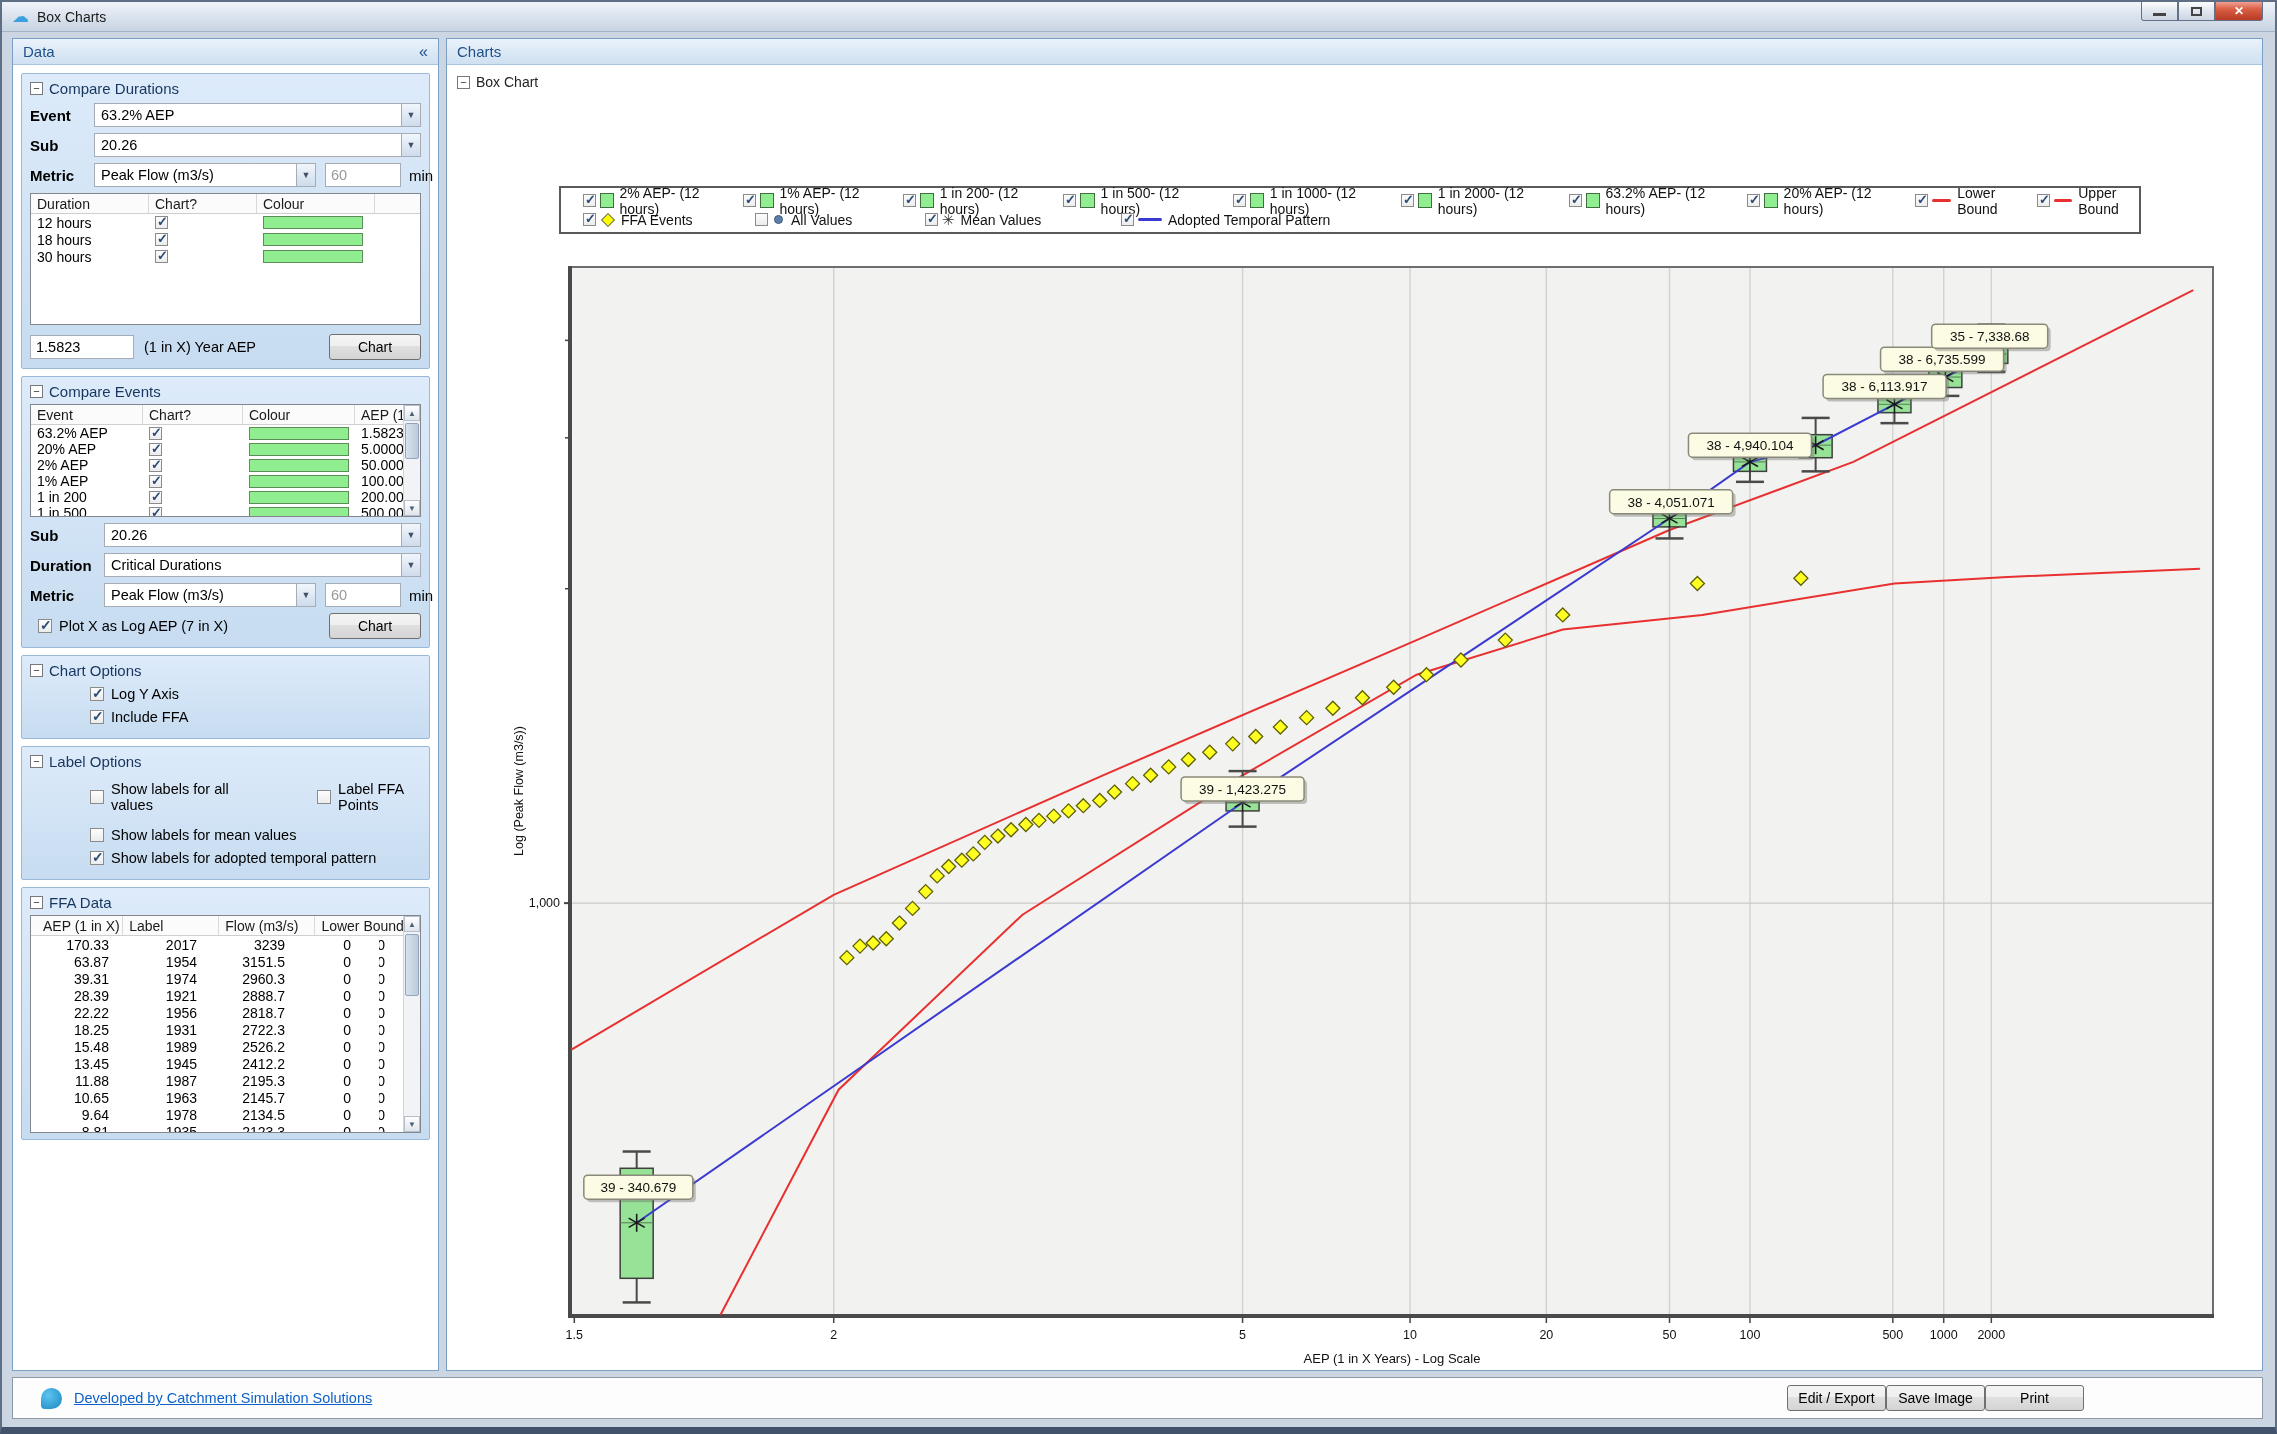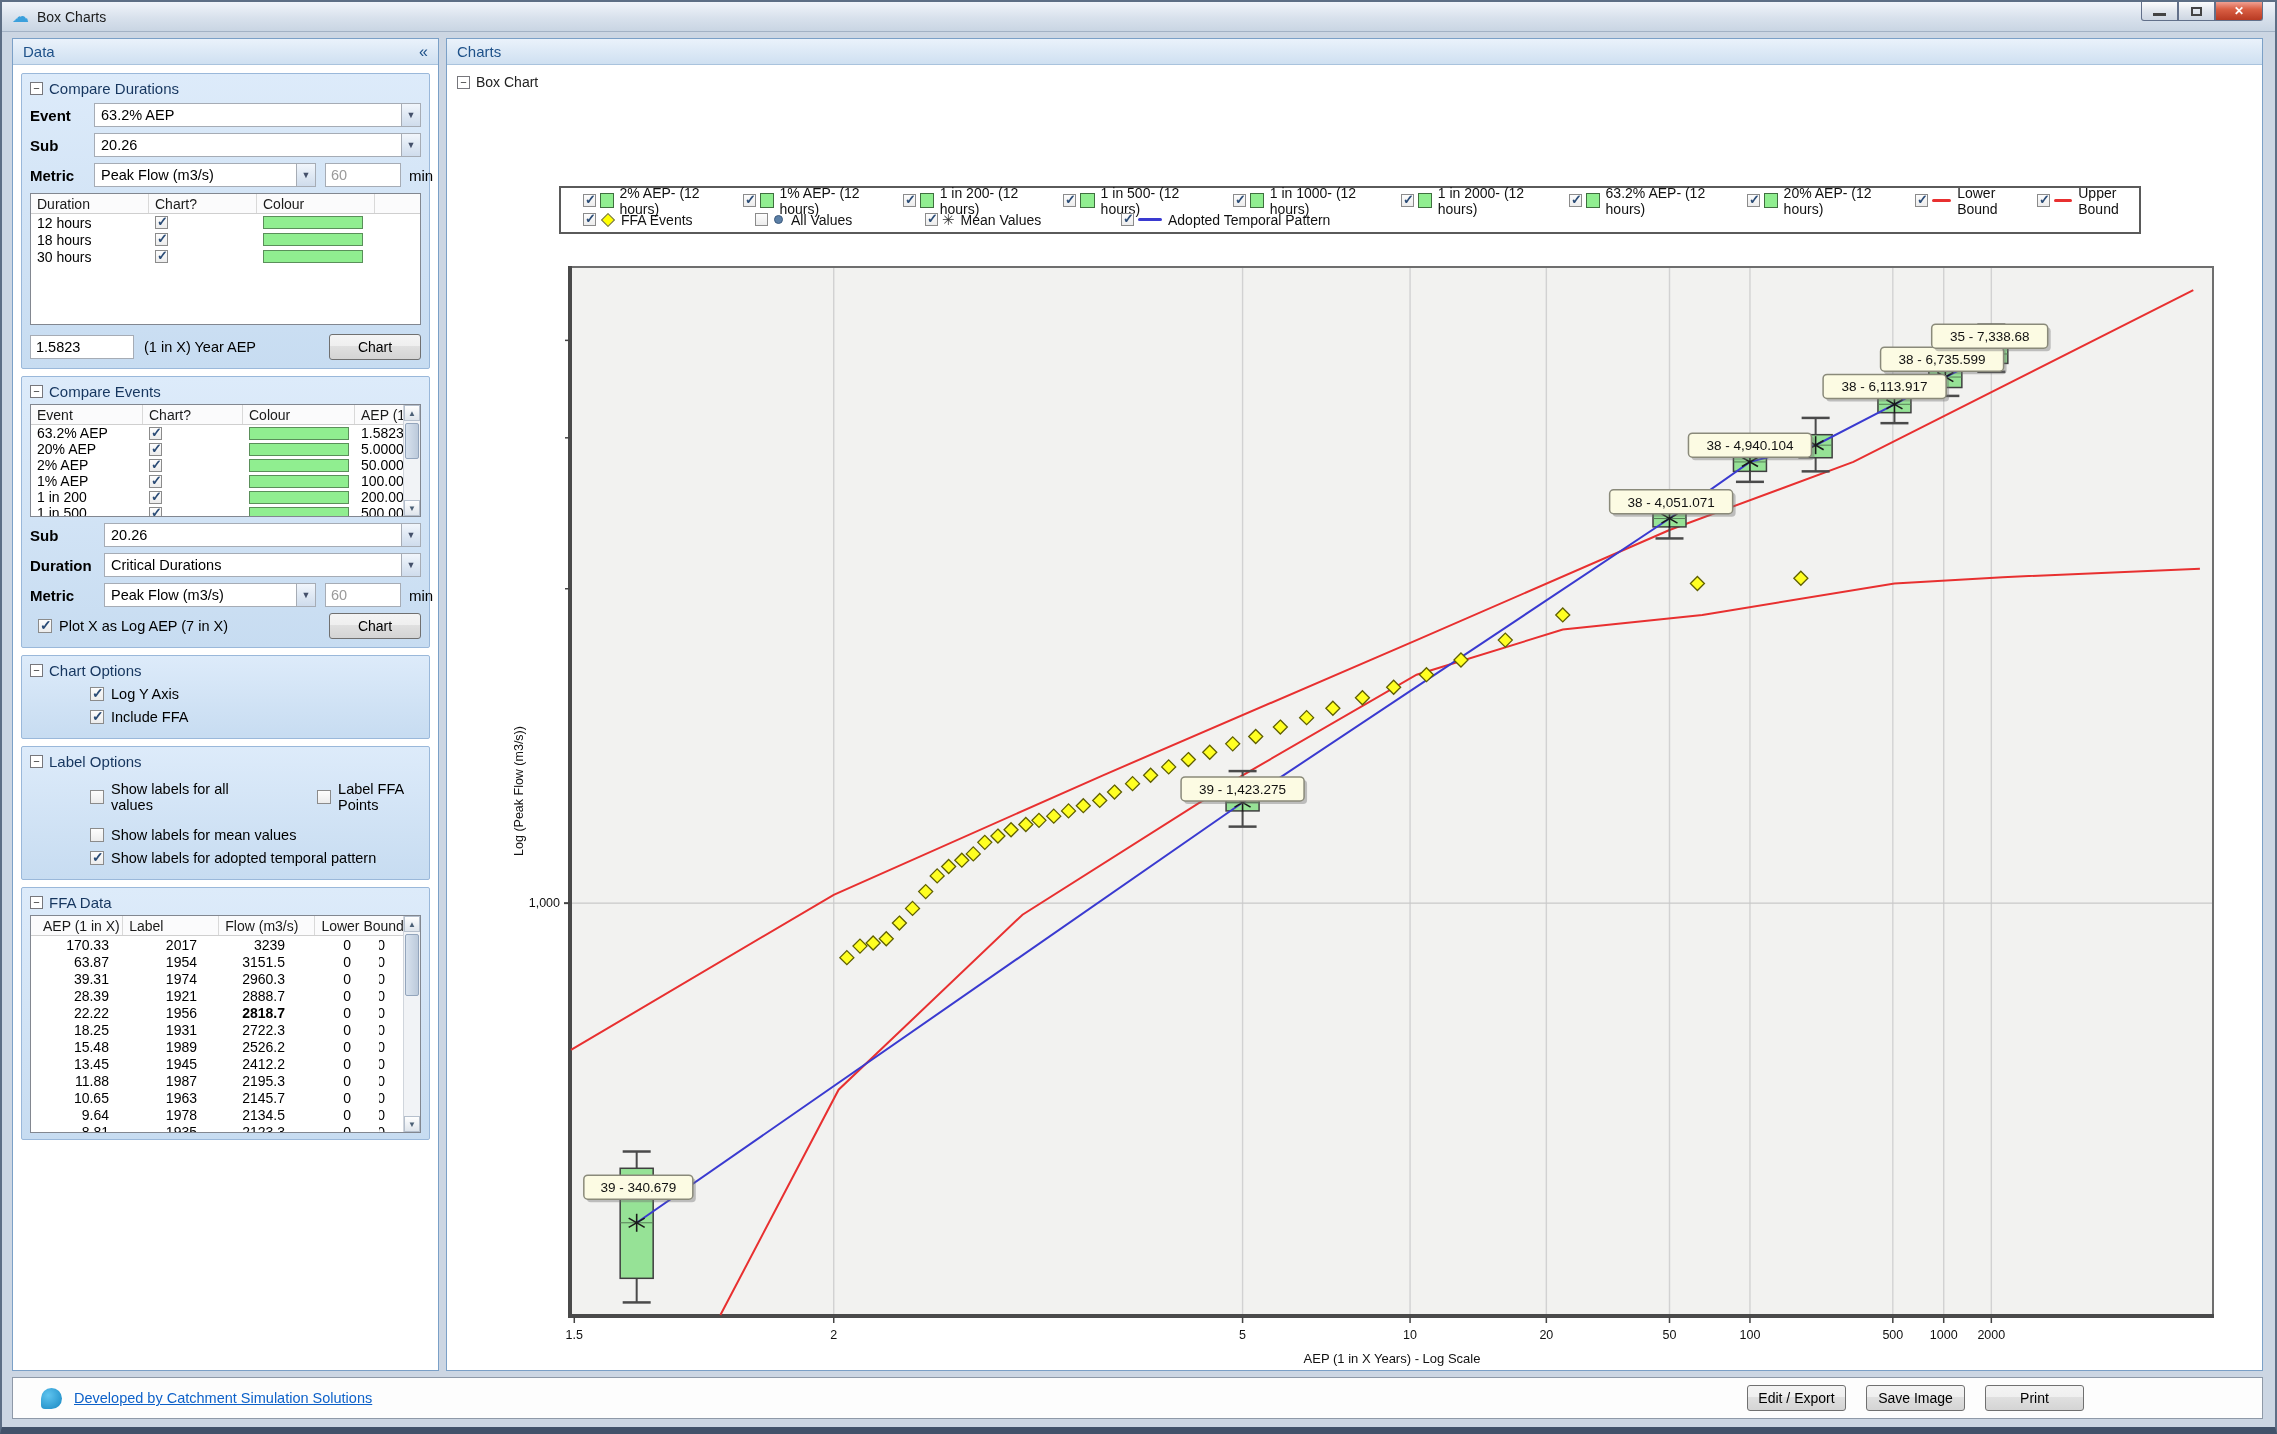--- a/index.html
+++ b/index.html
@@ -75,21 +75,21 @@
   .sw-line { width:24px; height:3px; border-radius:2px; margin-right:6px; }
   .sw-diamond { width:10px; height:10px; background:#ffff00; border:1px solid #666; transform:rotate(45deg); margin:0 8px 0 3px; }
   .sw-dot { width:9px; height:9px; border-radius:50%; background:#5b7fa6; border:1px solid #3c5a7d; margin:0 8px 0 2px; }
   .sw-star { font-size:15px; color:#333; margin-right:6px; line-height:14px; }
   
   .footer { position:absolute; left:10px; right:12px; bottom:8px; height:42px; background:#fdfdfd; border:1px solid #8e99a8;
     display:flex; align-items:center; }
   .credit { display:flex; align-items:center; margin-left:28px; }
   .cslogo { width:21px; height:21px; border-radius:50% 50% 50% 4px; background:radial-gradient(circle at 35% 35%, #5fc4ef, #1787c2); margin-right:12px; }
   .credit a { color:#0d61c9; font-size:14.5px; text-decoration:underline; }
-  .fbtns { position:absolute; right:178px; display:flex; gap:20px; }
+  .fbtns { position:absolute; right:178px; display:flex; gap:0; }
   .fbtns .btn97 { width:99px; }
   #chart-svg { position:absolute; left:60px; top:154px; }
 </style>
 </head>
 <body>
 
 <div class="window">
   <div class="titlebar">
     <span class="app-icon">☁</span>
     <span class="title-text">Box Charts</span>
@@ -372,21 +372,21 @@
               <div class="trow">
                 <span class="tc num" style="width: 100px;">28.39</span>
                 <span class="tc num" style="width: 105px;">1921</span>
                 <span class="tc num" style="width: 105px;">2888.7</span>
                 <span class="tc num" style="width: 100px; padding-right: 28px;">0</span>
                 <span class="tc num" style="flex: 1 1 0%; padding-right: 18px;">0</span>
               </div>
               <div class="trow">
                 <span class="tc num" style="width: 100px;">22.22</span>
                 <span class="tc num" style="width: 105px;">1956</span>
-                <span class="tc num" style="width: 105px; font-weight: bold;">2818.7</span>
+                <span class="tc num" style="width: 105px;">2818.7</span>
                 <span class="tc num" style="width: 100px; padding-right: 28px;">0</span>
                 <span class="tc num" style="flex: 1 1 0%; padding-right: 18px;">0</span>
               </div>
               <div class="trow">
                 <span class="tc num" style="width: 100px;">18.25</span>
                 <span class="tc num" style="width: 105px;">1931</span>
                 <span class="tc num" style="width: 105px;">2722.3</span>
                 <span class="tc num" style="width: 100px; padding-right: 28px;">0</span>
                 <span class="tc num" style="flex: 1 1 0%; padding-right: 18px;">0</span>
               </div>

